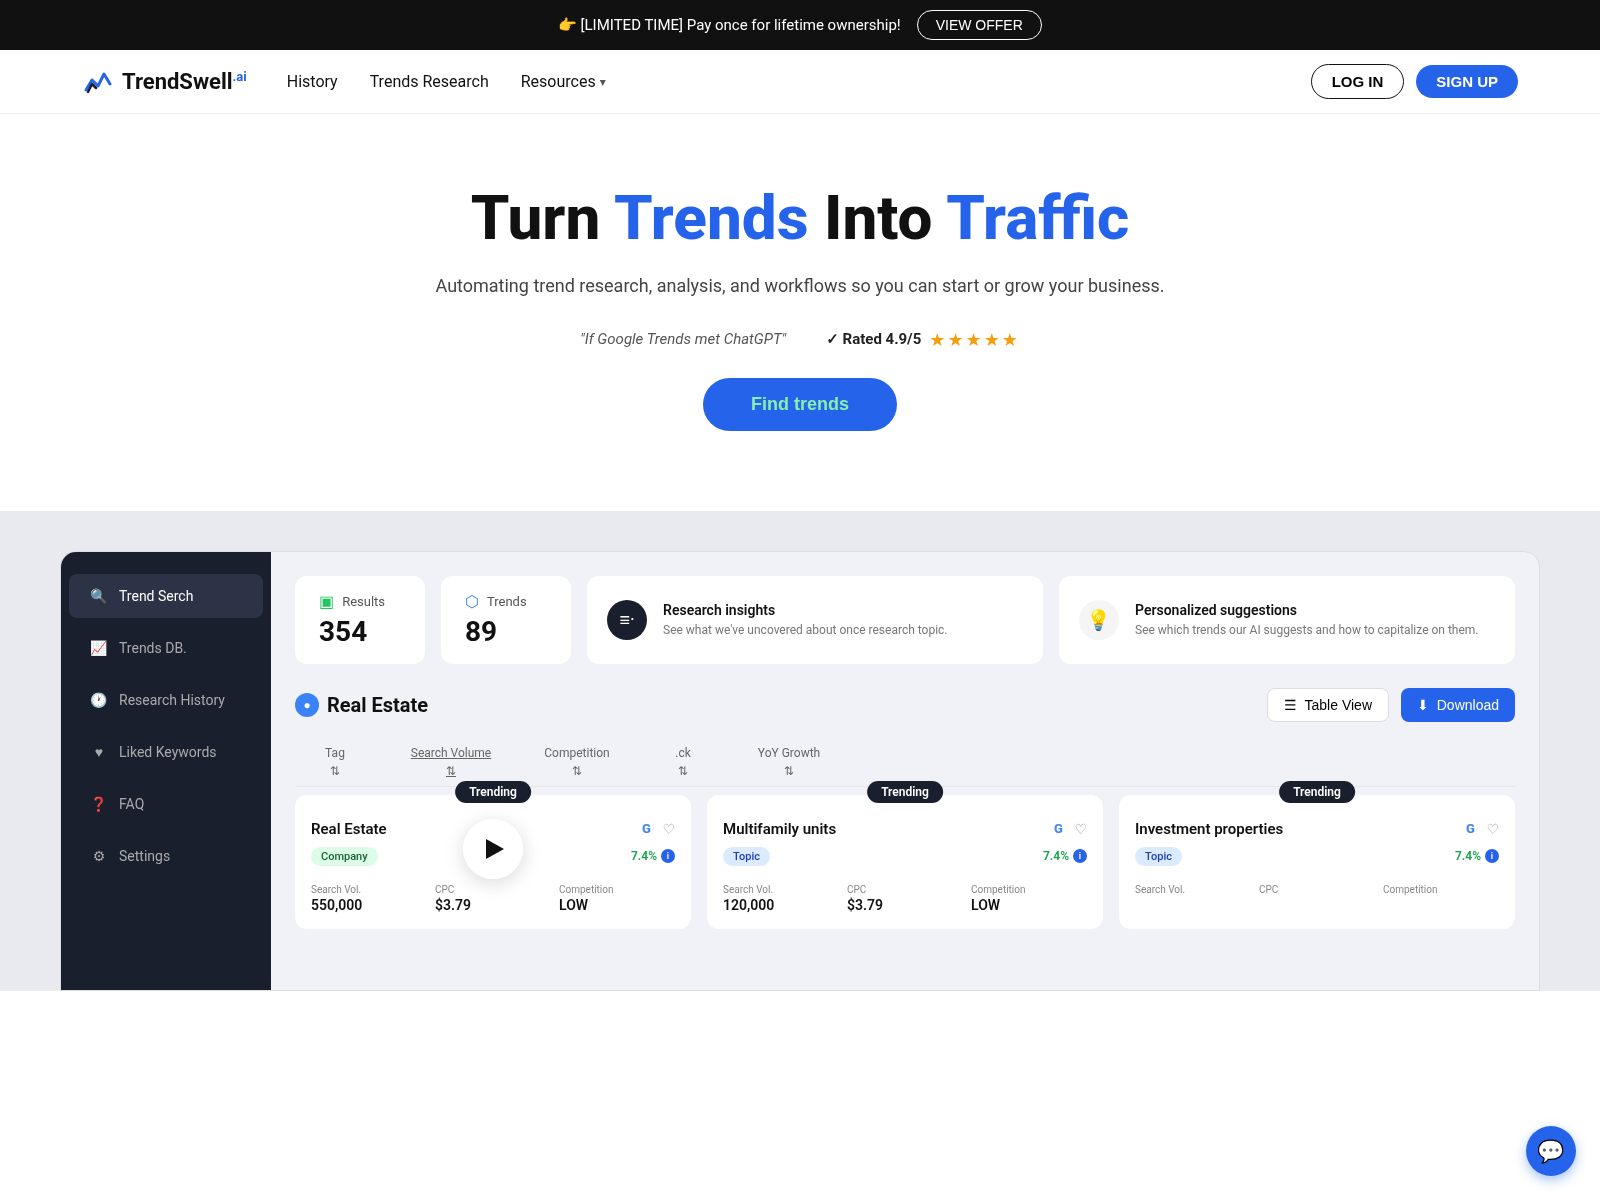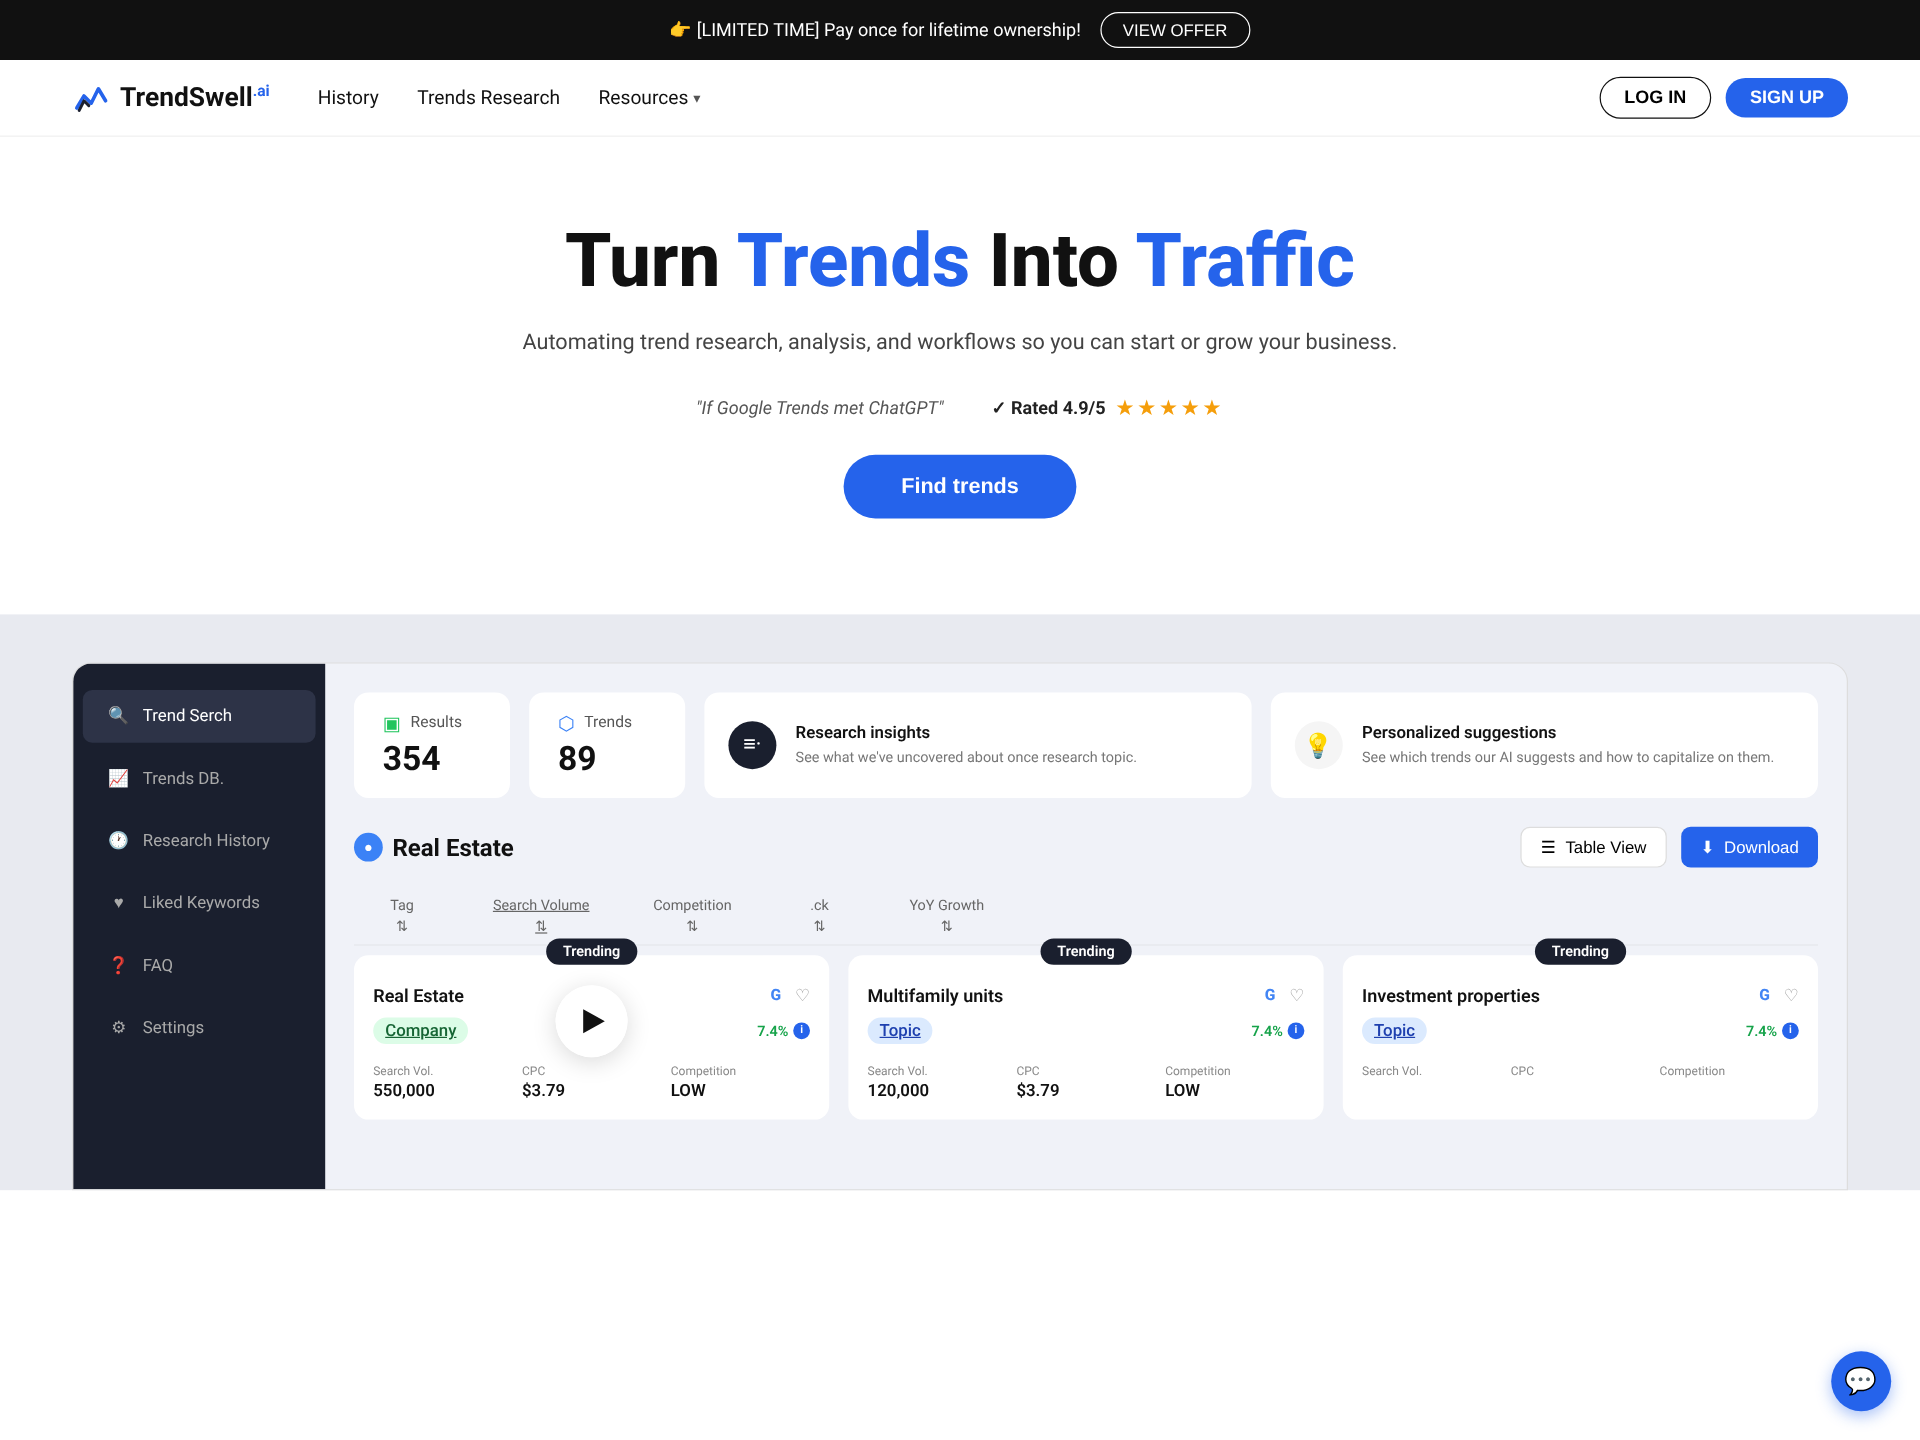--- a/index.html
+++ b/index.html
@@ -24,21 +24,21 @@
       padding: 6px 18px;
       font-size: 14px;
       cursor: pointer;
       white-space: nowrap;
     }
 
     
     nav {
       display: flex;
       align-items: center;
-      padding: 14px 60px;
+      padding: 14px 82px;
       border-bottom: 1px solid #eee;
       background: #fff;
     }
     .logo {
       display: flex;
       align-items: center;
       gap: 8px;
       font-size: 22px;
       font-weight: 700;
       color: #111;
@@ -126,21 +126,21 @@
       align-items: center;
       gap: 8px;
       font-size: 15px;
       color: #333;
       font-weight: 500;
     }
     .stars { color: #f59e0b; font-size: 18px; letter-spacing: 2px; }
     .checkmark { color: #222; font-weight: 700; }
     .btn-find-trends {
       background: #2563eb;
-      color: #ffffff;
+      color: #86efac;
       border: none;
       border-radius: 30px;
       padding: 16px 48px;
       font-size: 18px;
       cursor: pointer;
       font-weight: 600;
       margin-bottom: 40px;
     }
 
     
@@ -396,24 +396,23 @@
       justify-content: center;
       font-size: 13px;
       font-weight: 700;
       cursor: pointer;
     }
     .heart-icon { color: #999; font-size: 14px; cursor: pointer; }
     .tag-badge {
       display: inline-block;
       padding: 3px 10px;
       border-radius: 12px;
-      font-size: 14px;
+      font-size: 11px;
       font-weight: 500;
       margin-bottom: 10px;
-      text-decoration: underline;
     }
     .tag-company { background: #dcfce7; color: #166534; }
     .tag-topic { background: #dbeafe; color: #1e40af; }
     .growth-badge {
       display: inline-flex;
       align-items: center;
       gap: 4px;
       font-size: 12px;
       font-weight: 600;
       float: right;

